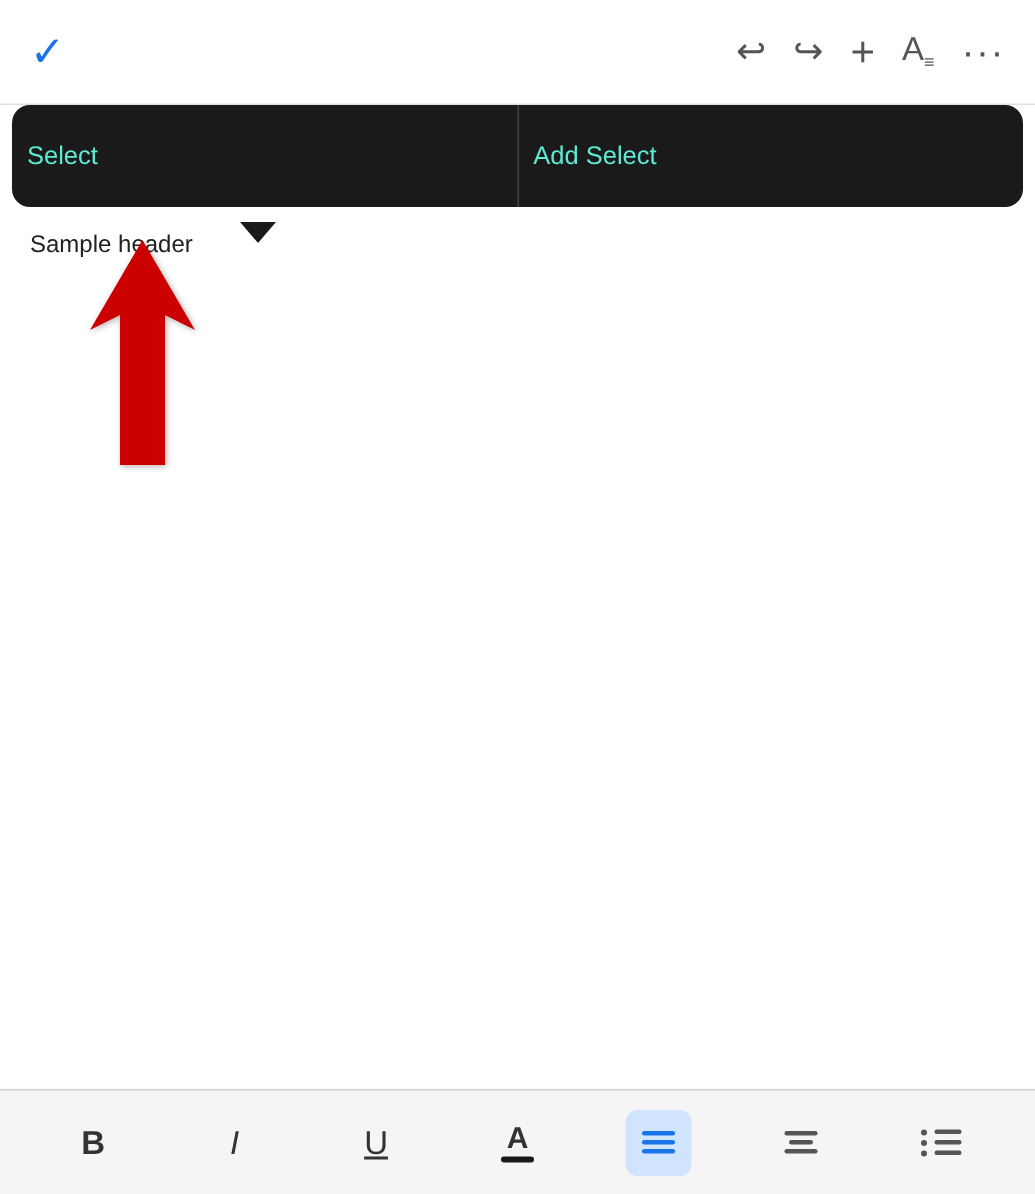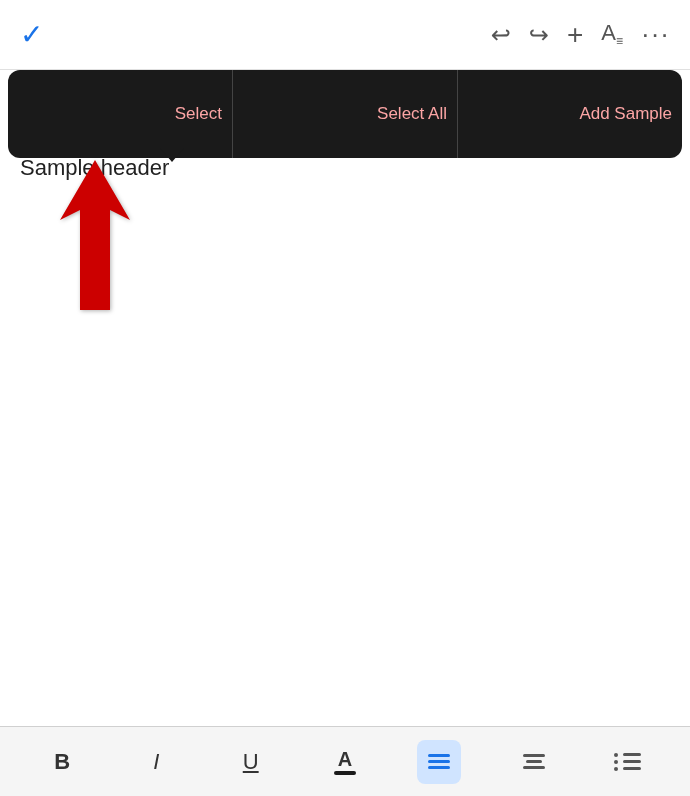--- a/index.html
+++ b/index.html
@@ -61,25 +61,25 @@
       border-radius: 12px;
       display: flex;
       align-items: stretch;
       z-index: 10;
       overflow: hidden;
       margin: 0 8px;
     }
 
     .context-menu-item {
       flex: 1;
-      padding: 34px 10px;
-      color: #fca5a5;
+      padding: 24px 10px;
+      color: #5eead4;
       font-size: 17px;
       font-weight: 500;
-      text-align: right;
+      text-align: left;
       cursor: pointer;
       border-right: 1px solid #444;
       white-space: nowrap;
     }
 
     .context-menu-item:last-child {
       border-right: none;
     }
 
     
@@ -96,21 +96,21 @@
     }
 
     
     .content-area {
       padding: 0 20px;
       position: relative;
     }
 
     .content-line {
       padding: 20px 0 18px 0;
-      font-size: 22px;
+      font-size: 16px;
       color: #222;
       border-bottom: 1px solid #e8e8e8;
       display: flex;
       align-items: center;
       gap: 10px;
     }
 
     .text-cursor {
       width: 2px;
       height: 26px;
@@ -256,22 +256,21 @@
     <span class="toolbar-icon">↩</span>
     <span class="toolbar-icon">↪</span>
     <span class="toolbar-icon" style="font-size:28px; color:#555;">+</span>
     <span class="toolbar-icon" style="font-size:22px;">A<sub style="font-size:12px;">≡</sub></span>
     <span class="toolbar-icon" style="font-size:26px; letter-spacing:1px;">···</span>
   </div>
 </div>
 
 <div class="context-menu">
   <div class="context-menu-item">Select</div>
-  <div class="context-menu-item">Select All</div>
-  <div class="context-menu-item">Add Sample</div>
+  <div class="context-menu-item">Add Select</div>
 </div>
 
 <div class="context-menu-arrow"></div>
 
 <div class="red-arrow">
   <svg class="arrow-svg" width="130" height="160" viewBox="0 0 130 160" xmlns="http://www.w3.org/2000/svg">
 
     <defs>
       <marker id="arrowhead" markerWidth="10" markerHeight="7" refX="0" refY="3.5" orient="auto">
         <polygon points="0 0, 10 3.5, 0 7" fill="#cc0000"></polygon>

